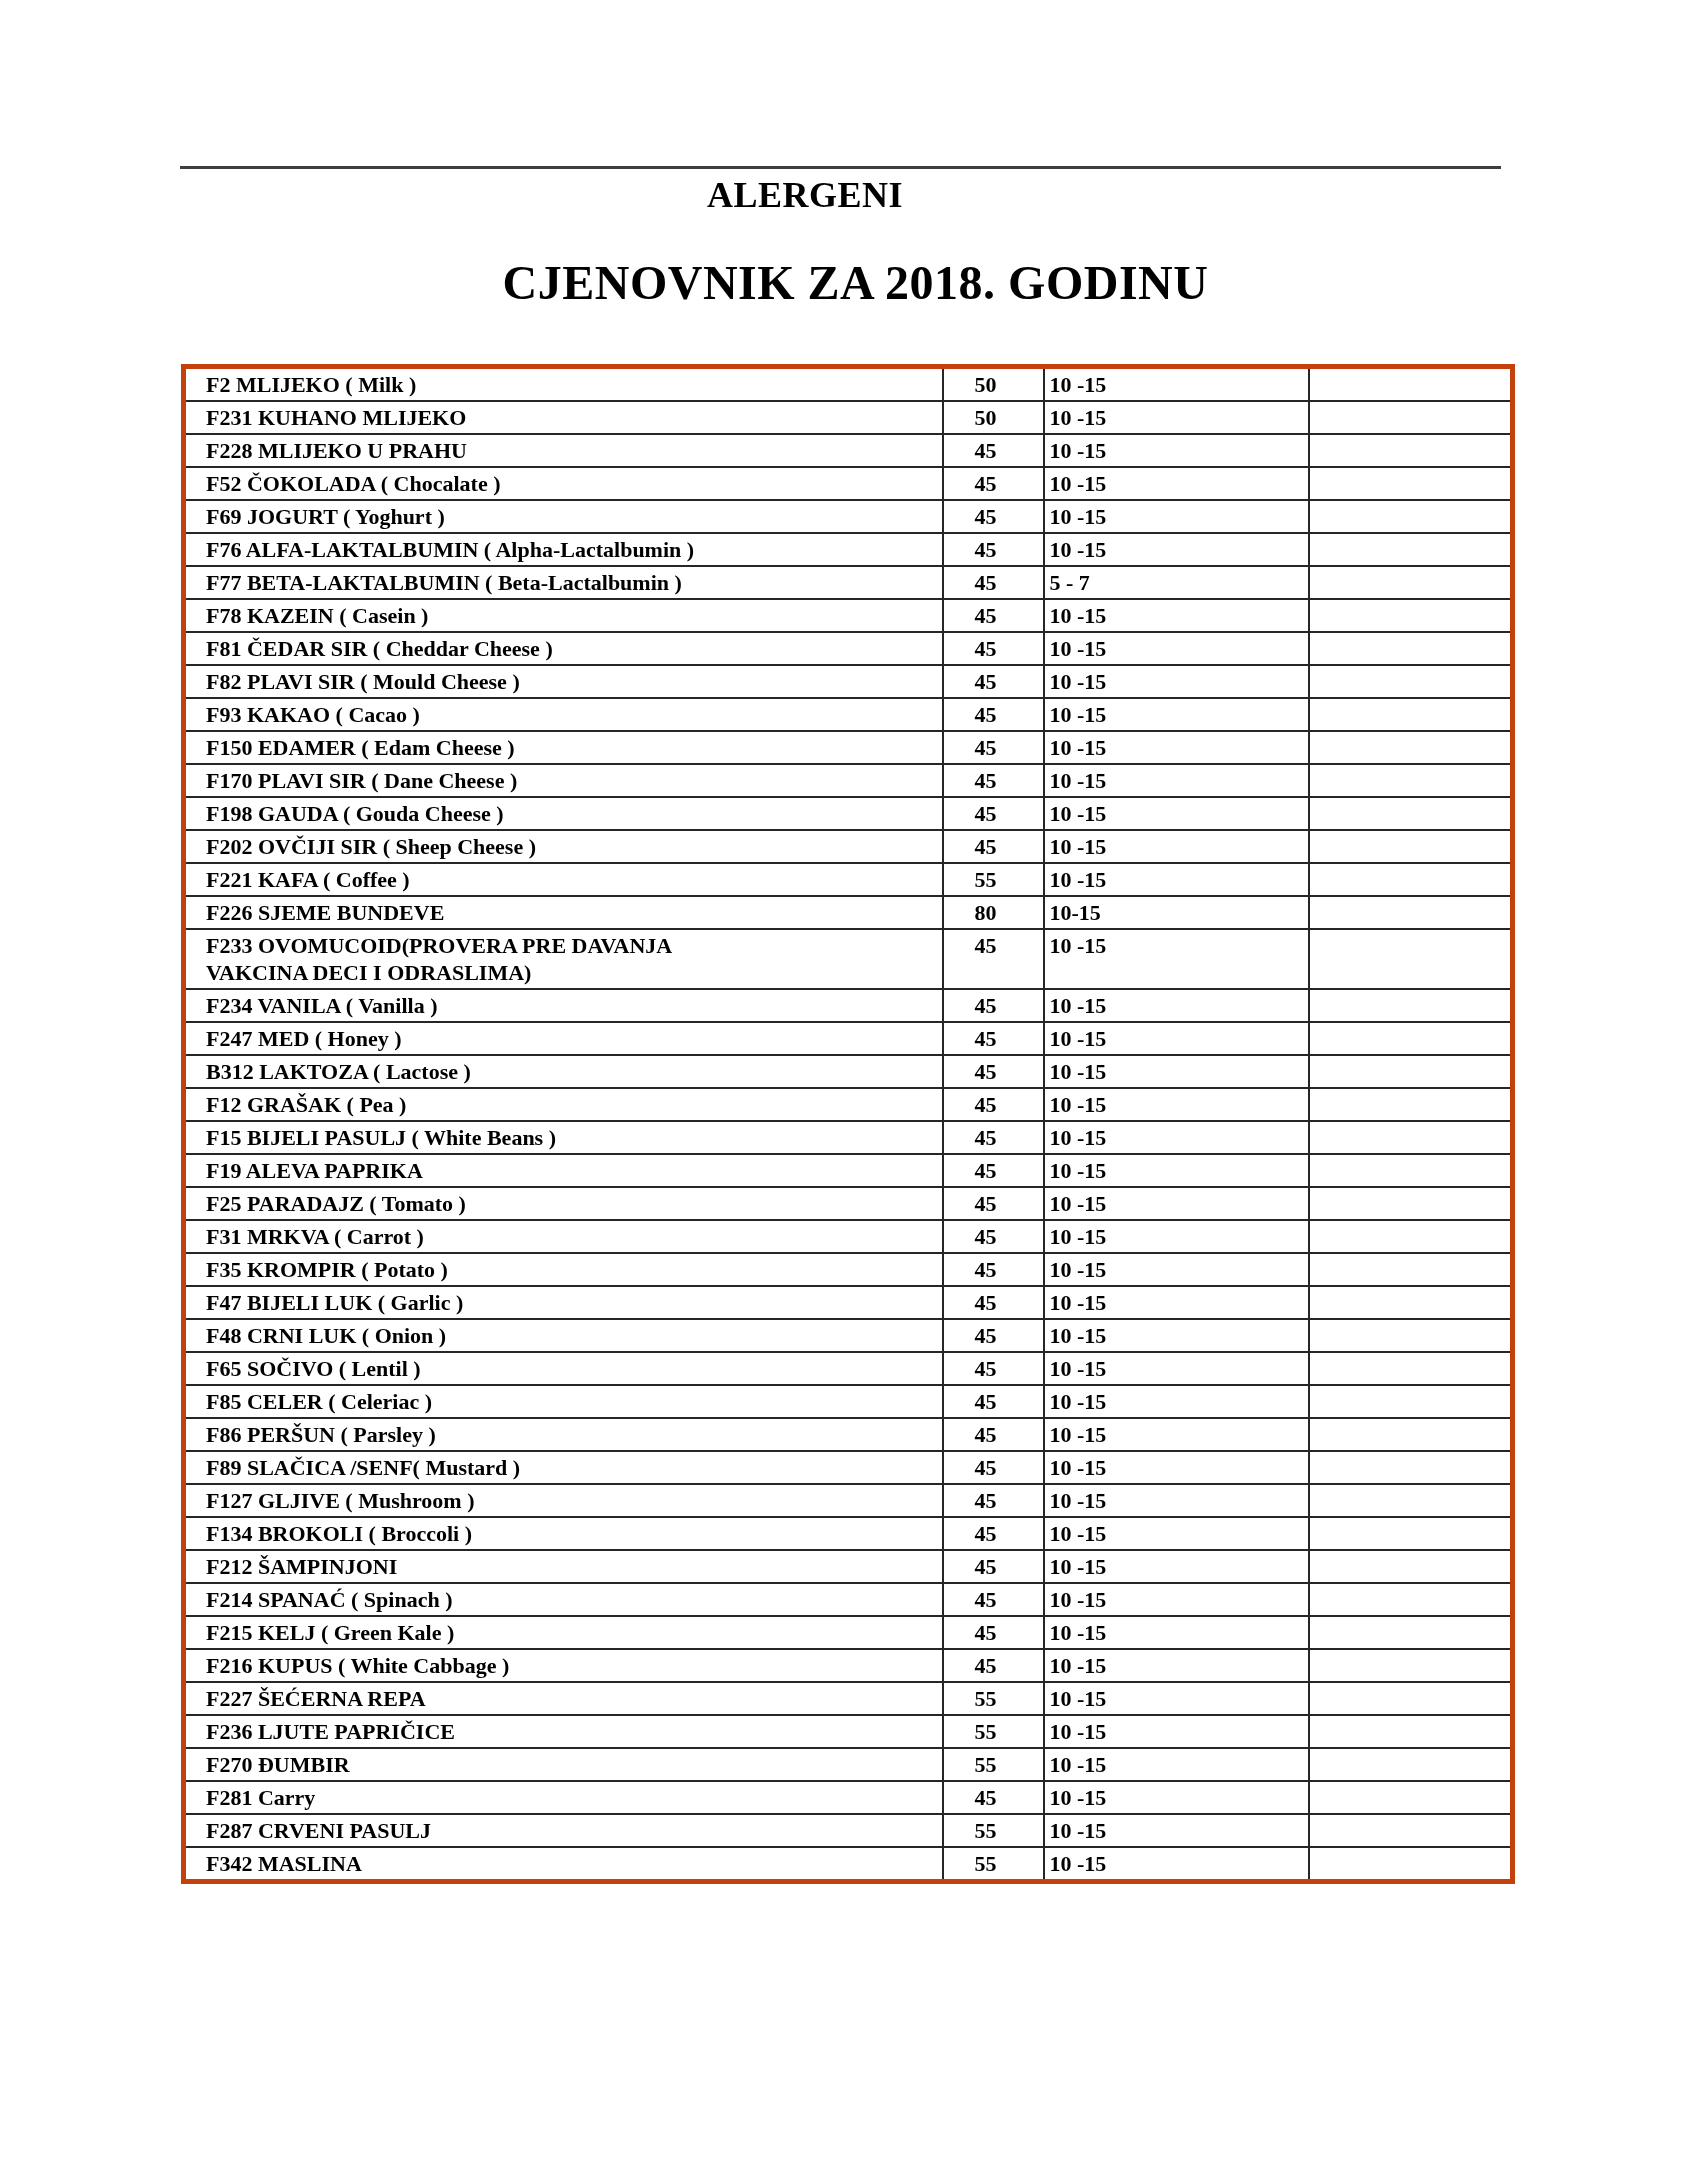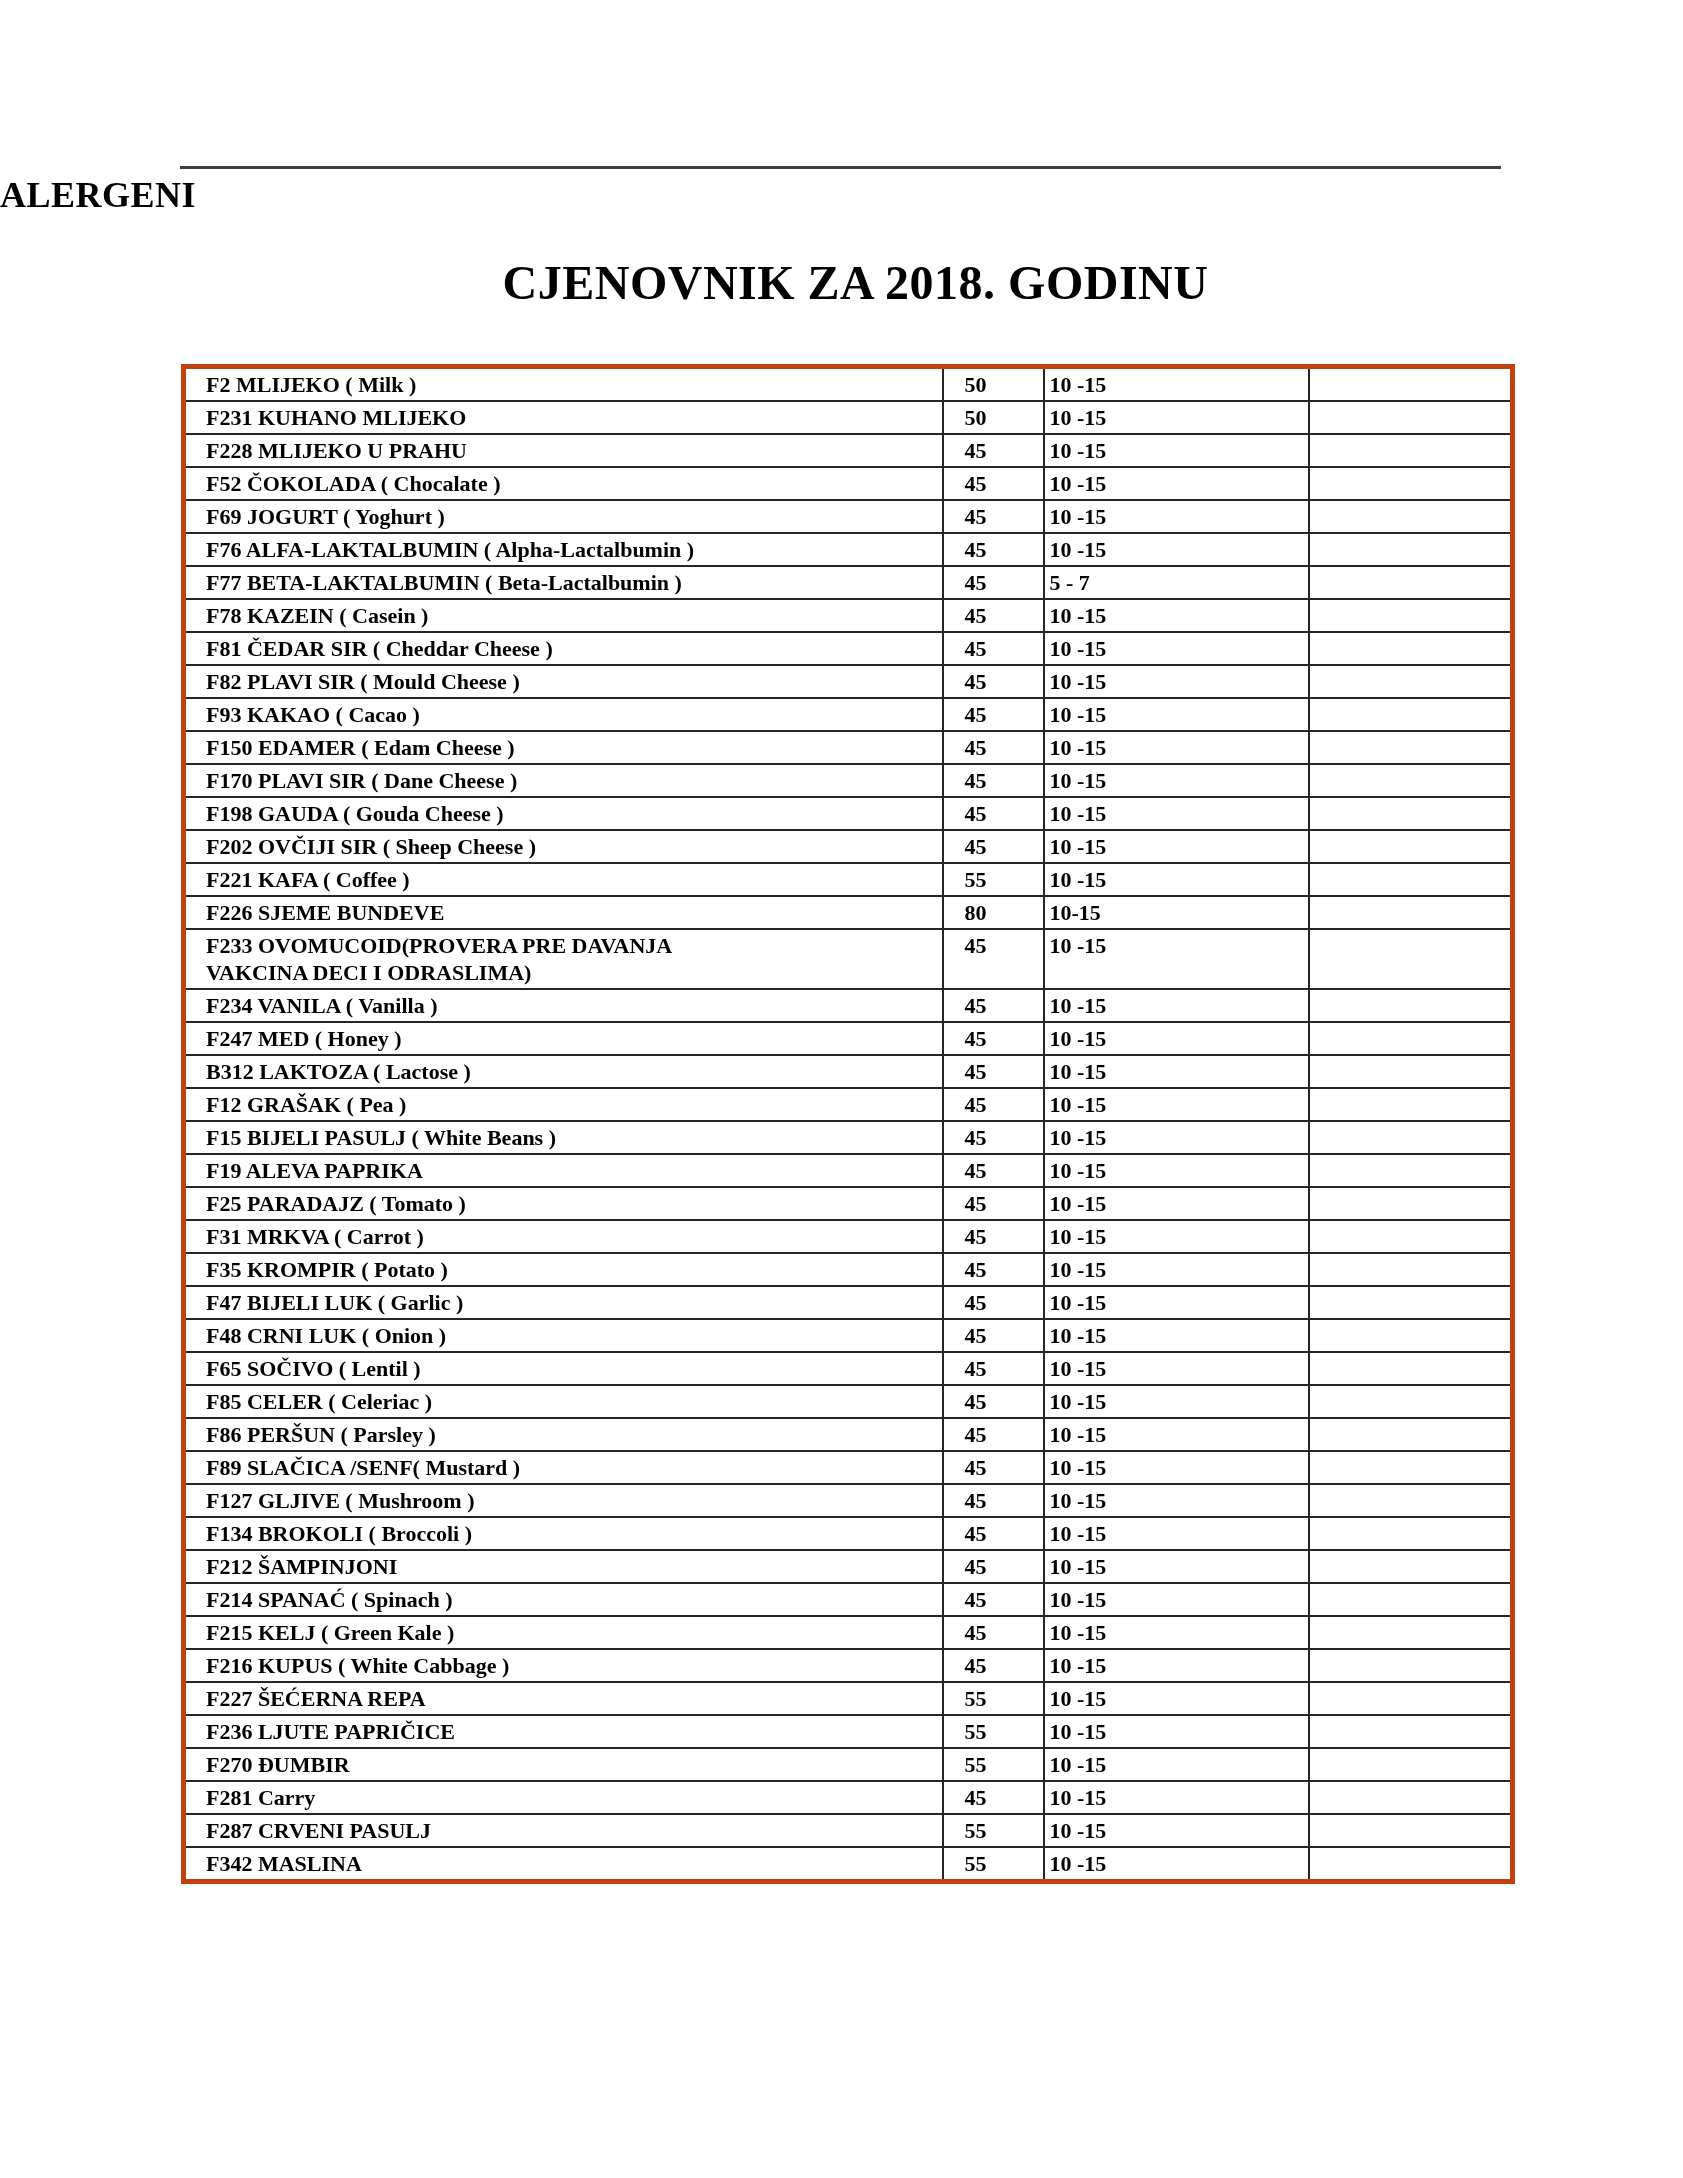--- a/index.html
+++ b/index.html
@@ -28,21 +28,21 @@
     top: 166px;
     width: 1321px;
     height: 3px;
     background: #3e3e3e;
   }
   .page-title {
     position: absolute;
     left: 0;
     top: 174px;
     width: 1610px;
-    text-align: left;
+    text-align: center;
     font-size: 36px;
     font-weight: bold;
     letter-spacing: 0.5px;
   }
   .page-subtitle {
     position: absolute;
     left: 0;
     top: 255px;
     width: 1683px;
     text-align: center;
@@ -64,21 +64,21 @@
     border: 2px solid #262626;
     font-weight: bold;
     font-size: 22px;
     line-height: 27px;
     padding: 2px 6px 2px 20px;
     vertical-align: top;
     white-space: pre-line;
     overflow: hidden;
   }
   table.price-table td.price-cell {
-    padding-left: 21px;
+    padding-left: 31px;
   }
   table.price-table td.days-cell {
     padding-left: 5px;
   }
   table.price-table td.notes-cell {
     padding-left: 6px;
   }
 </style>
 </head>
 <body>

